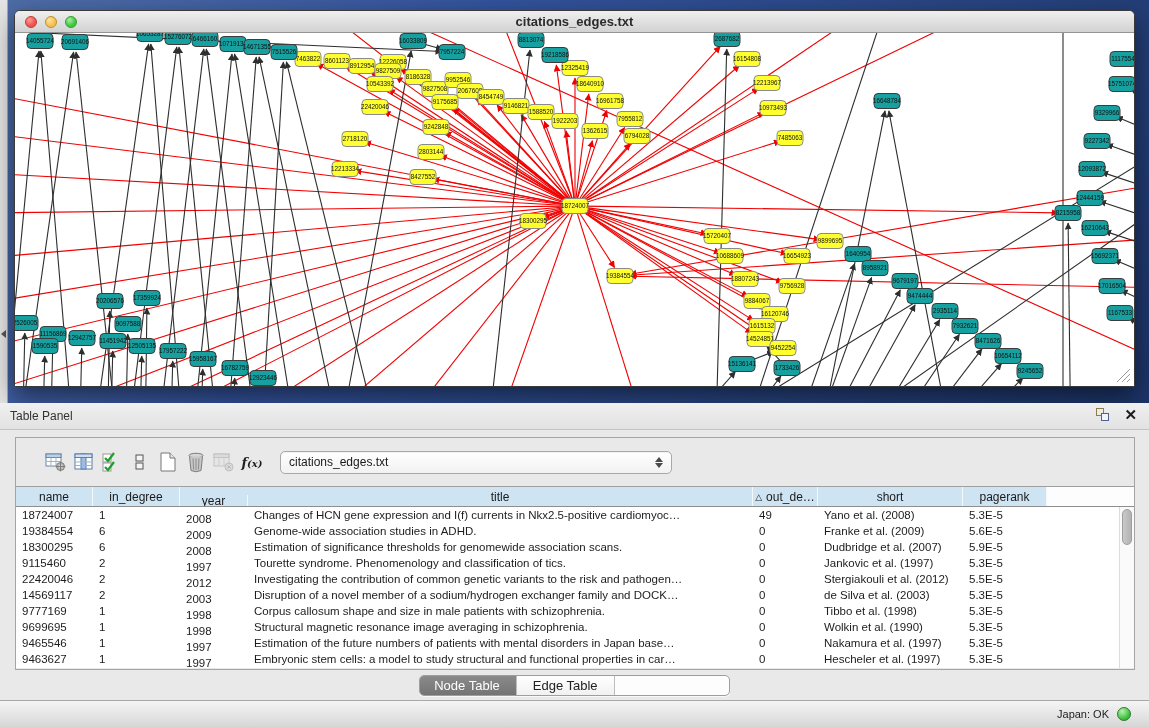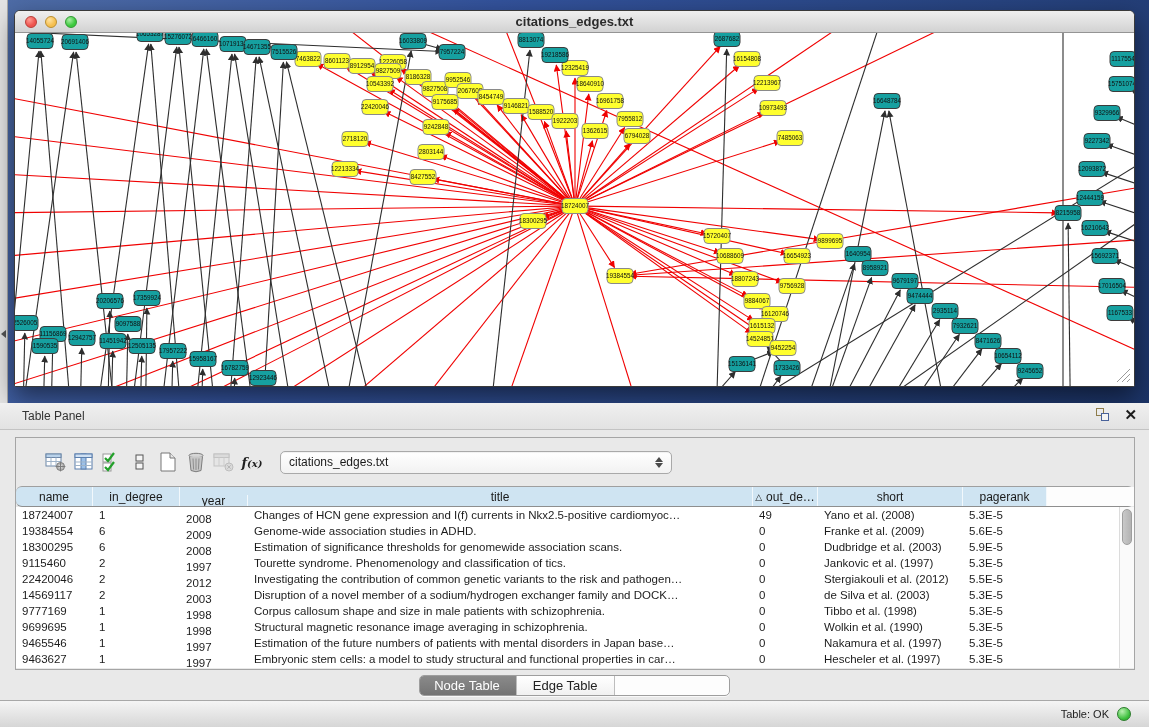--- a/index.html
+++ b/index.html
@@ -26,42 +26,42 @@
   .tl.yel   { background:radial-gradient(circle at 35% 30%,#ffe2a0,#f5bf4f 60%); border:1px solid #bb8f2e; }
   .tl.grn   { background:radial-gradient(circle at 35% 30%,#a9eda3,#3dc93f 60%); border:1px solid #2f9b31; }
   .win-title { position:absolute; left:0; right:0; text-align:center; font-size:13px; font-weight:600; color:#2b2b2b; }
   .canvas { width:1119px; height:353px; background:#fff; overflow:hidden; position:relative; }
   svg text.nl { font-family:"Liberation Sans",sans-serif; font-size:6.3px; fill:#101010; }
 
   
   .table-panel { position:absolute; left:0; top:403px; width:1149px; height:297px; background:#e9e9e9; }
   .panel-header { height:27px; background:linear-gradient(#f0f0f0,#e2e2e2);
     border-bottom:1px solid #c3c3c3; display:flex; align-items:center; position:relative; }
-  .panel-title { margin-left:22px; font-size:12px; color:#333; }
+  .panel-title { margin-left:10px; font-size:12px; color:#333; }
   .ph-icons { position:absolute; right:12px; top:5px; display:flex; gap:14px; align-items:center; }
   .float-ic { position:relative; width:14px; height:14px; }
   .float-ic .sq1 { position:absolute; left:0; top:0; width:8px; height:8px; border:1.4px solid #8e7c4a; background:transparent; }
   .float-ic .sq2 { position:absolute; left:5px; top:5px; width:8px; height:8px; border:1.4px solid #49629a; background:#f4f4f4; }
   .close-ic { font-size:15px; font-weight:700; color:#1c1c1c; line-height:14px; cursor:default; }
 
   .panel-card { position:absolute; left:15px; top:34px; width:1120px; height:233px;
     border:1px solid #a5a5a5; background:#e9e9e9; }
   .toolbar { height:48px; display:flex; align-items:center; padding-left:26px; }
   .tbtn { width:28px; height:28px; display:flex; align-items:center; justify-content:center; }
   .fx-label { font-family:"DejaVu Serif",serif; font-style:italic; font-weight:700; font-size:13px; color:#1f1f1f; }
   .combo { margin-left:14px; width:392px; height:23px; background:linear-gradient(#ffffff,#f2f2f2);
     border:1px solid #a9a9a9; border-radius:5px; display:flex; align-items:center; padding:0 8px;
     box-shadow:inset 0 1px 1px rgba(0,0,0,.06); }
   .combo-text { flex:1; font-size:12px; color:#1a1a1a; }
   .combo-arrows { display:flex; flex-direction:column; gap:1px; align-items:center; }
   .ca-up { width:0; height:0; border-left:4px solid transparent; border-right:4px solid transparent; border-bottom:5px solid #4a4a4a; }
   .ca-dn { width:0; height:0; border-left:4px solid transparent; border-right:4px solid transparent; border-top:5px solid #4a4a4a; }
 
   .tbl-header { height:21px; display:flex; background:#cfe4f2;
-    border-top:1px solid #9f9f9f; border-bottom:1px solid #8e8e8e;border-radius:6px; }
+    border-top:1px solid #9f9f9f; border-bottom:1px solid #8e8e8e; }
   .th { font-size:12px; color:#1a1a1a; display:flex; align-items:center; justify-content:center;
     border-right:1px solid #f2f8fc; overflow:hidden; white-space:nowrap; }
   .th .tri { font-size:9px; margin-right:4px; color:#222; }
   .th.filler { background:#fdfdfd; border-right:none; }
   .tbl-body { position:relative; height:161px; background:#fff; overflow:hidden; }
   .tr { display:flex; height:16px; align-items:center; }
   .td { font-size:11.5px; color:#1c1c1c; padding-left:6px; overflow:hidden; white-space:nowrap; }
   .c0{width:77px;} .c1{width:87px;} .c2{width:68px;margin-top:8px;} .c3{width:505px;} .c4{width:65px;} .c5{width:145px;} .c6{width:84px;}
   .th.c0{width:77px;} .th.c1{width:87px;} .th.c2{width:68px;} .th.c3{width:505px;} .th.c4{width:65px;} .th.c5{width:145px;} .th.c6{width:84px;}
   .th.filler{width:87px;}
@@ -759,21 +759,21 @@
           <div class="td c4">0</div>
           <div class="td c5">Franke et al. (2009)</div>
           <div class="td c6">5.6E-5</div>
         </div>
         <div class="tr">
           <div class="td c0">18300295</div>
           <div class="td c1">6</div>
           <div class="td c2">2008</div>
           <div class="td c3">Estimation of significance thresholds for genomewide association scans.</div>
           <div class="td c4">0</div>
-          <div class="td c5">Dudbridge et al. (2003)</div>
+          <div class="td c5">Dudbridge et al. (2007)</div>
           <div class="td c6">5.9E-5</div>
         </div>
         <div class="tr">
           <div class="td c0">9115460</div>
           <div class="td c1">2</div>
           <div class="td c2">1997</div>
           <div class="td c3">Tourette syndrome. Phenomenology and classification of tics.</div>
           <div class="td c4">0</div>
           <div class="td c5">Jankovic et al. (1997)</div>
           <div class="td c6">5.3E-5</div>
@@ -838,15 +838,15 @@
   <div class="tabs-row">
     <div class="seg">
       <div class="seg-btn active">Node Table</div>
       <div class="seg-btn">Edge Table</div>
       <div class="seg-btn">Network Table</div>
     </div>
   </div>
 </div>
 
 <div class="status-bar">
-  <span class="mem-label">Table: OK</span>
+  <span class="mem-label">Japan: OK</span>
   <span class="mem-orb"></span>
 </div>
 
 </body></html>

